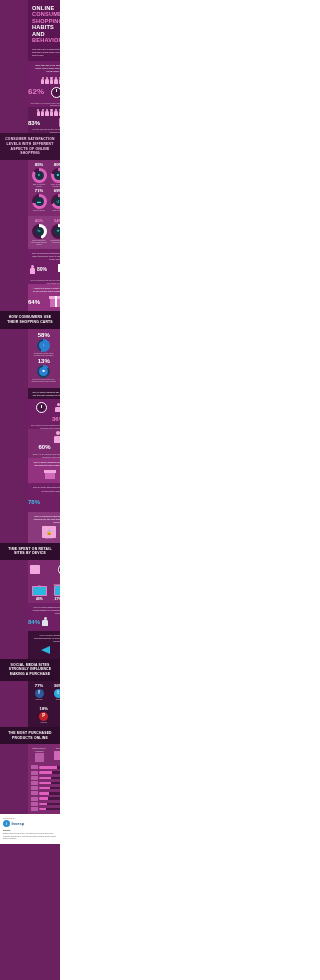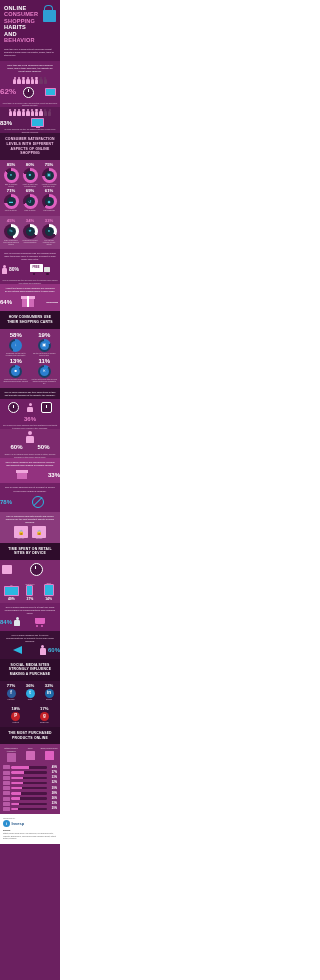--- a/index.html
+++ b/index.html
@@ -9,21 +9,21 @@
     -webkit-font-smoothing:none;
   }
   .page{
     width:60px;
     height:980px;
     position:relative;
     overflow:hidden;
     background:#6b2060;
   }
   
-  .sec{position:relative;width:60px;box-sizing:border-box;}
+  .sec{position:relative;width:60px;box-sizing:border-box;margin-left:28px;}
   .band-dark{background:#3a1036;}
   .band-mid{background:#5d1a55;}
   .band-deep{background:#701f64;}
   .band-plum{background:#7d2a6e;}
   .band-violet{background:#8a3a7c;}
   .band-rose{background:#93327f;}
   .hdr{
     background:#2e0c2b;
     color:#ffffff;
     text-align:center;

